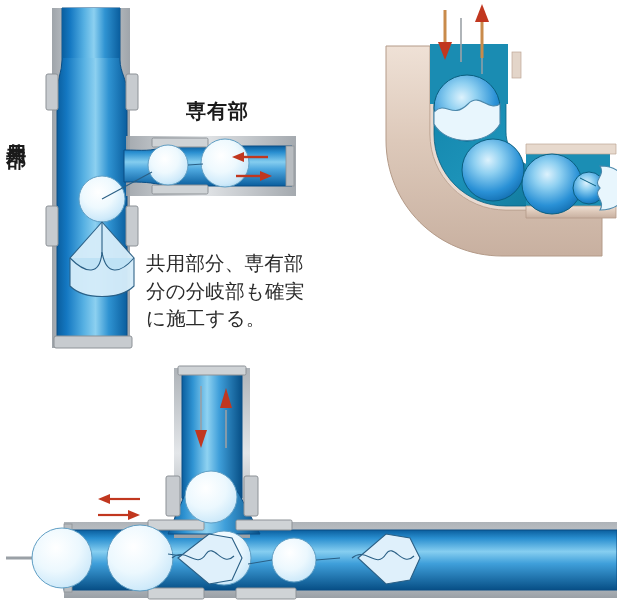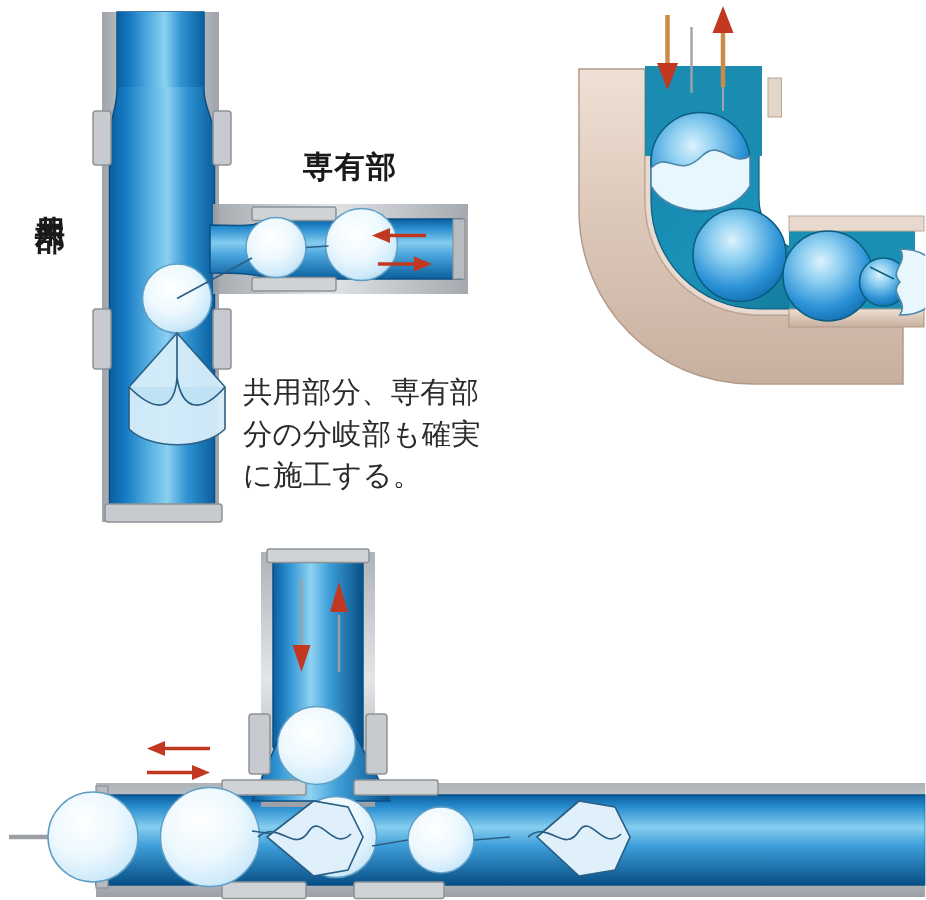--- a/index.html
+++ b/index.html
@@ -18,35 +18,35 @@
   .stage {
     position: absolute;
     inset: 0;
     width: 617px;
     height: 600px;
   }
   .panel {
     position: absolute;
   }
   
-  #panel-branch   { left: 16px;   top: 0;   width: 330px; height: 358px; }
+  #panel-branch   { left: 0;   top: 0;   width: 330px; height: 358px; }
   #panel-elbow    { left: 330px; top: 0; width: 287px; height: 358px; }
   #panel-multi    { left: 0;   top: 358px; width: 617px; height: 242px; }
 
   .fig { position: absolute; left: 0; top: 0; }
 
   
   .caption {
     position: absolute;
     font-size: 19.5px;
     line-height: 1.42;
     letter-spacing: 0.2px;
     color: #2b2b2b;
     white-space: pre-line;
-    font-family: Liberation Mono, monospace;
+    font-family: Liberation Serif, serif;
     font-weight: 400;
   }
   #caption-branch { left: 146px; top: 250px; width: 180px; }
 
   .label-bold {
     position: absolute;
     font-weight: 700;
     font-size: 20px;
     color: #1a1a1a;
     font-family: "Liberation Sans", "DejaVu Sans", sans-serif;

